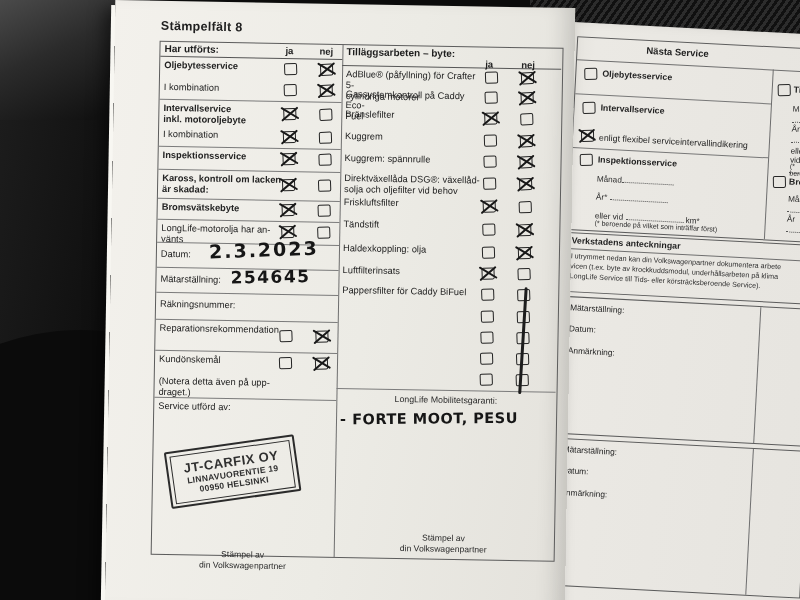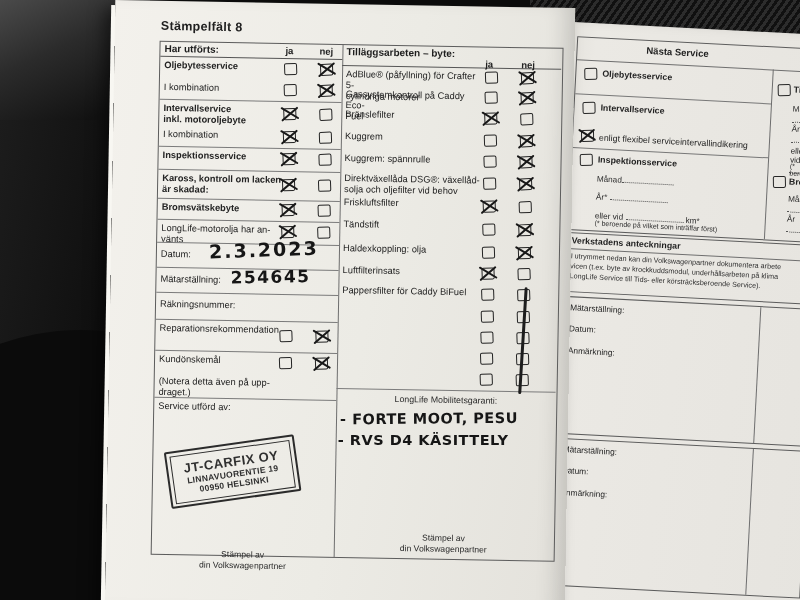--- a/index.html
+++ b/index.html
@@ -343,21 +343,20 @@
         </div>
         <div class="lrow h21">
           <span class="lbl"></span>
           <span class="cb cb-ja-m"></span>
           <span class="cb cb-nej-m"></span>
         </div>
 
         <div class="lower-cell">
           <div class="mobility">LongLife Mobilitetsgaranti:</div>
           <div class="hw hw-note1">- FORTE MOOT, PESU</div>
-          <div class="hw hw-note2">- RVS D4 KÄSITTELY</div>
           <div class="caption">Stämpel av
 din Volkswagenpartner</div>
         </div>
 
         <div class="pen-stroke"></div>
       </div>
     </div>
   </div>
 </div>
 

